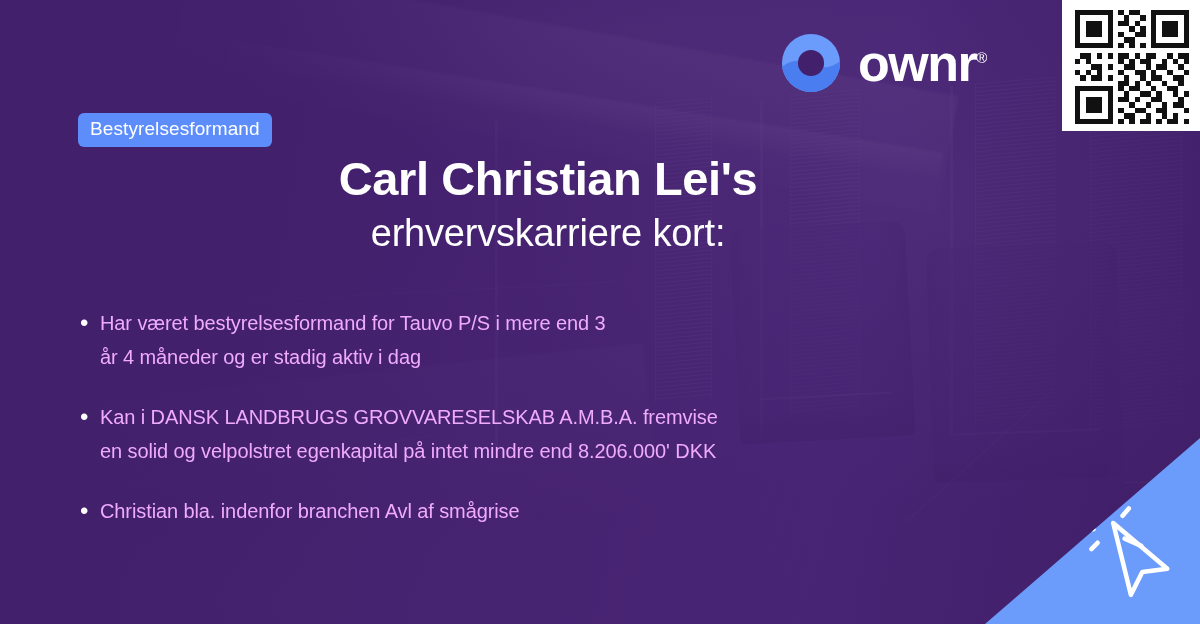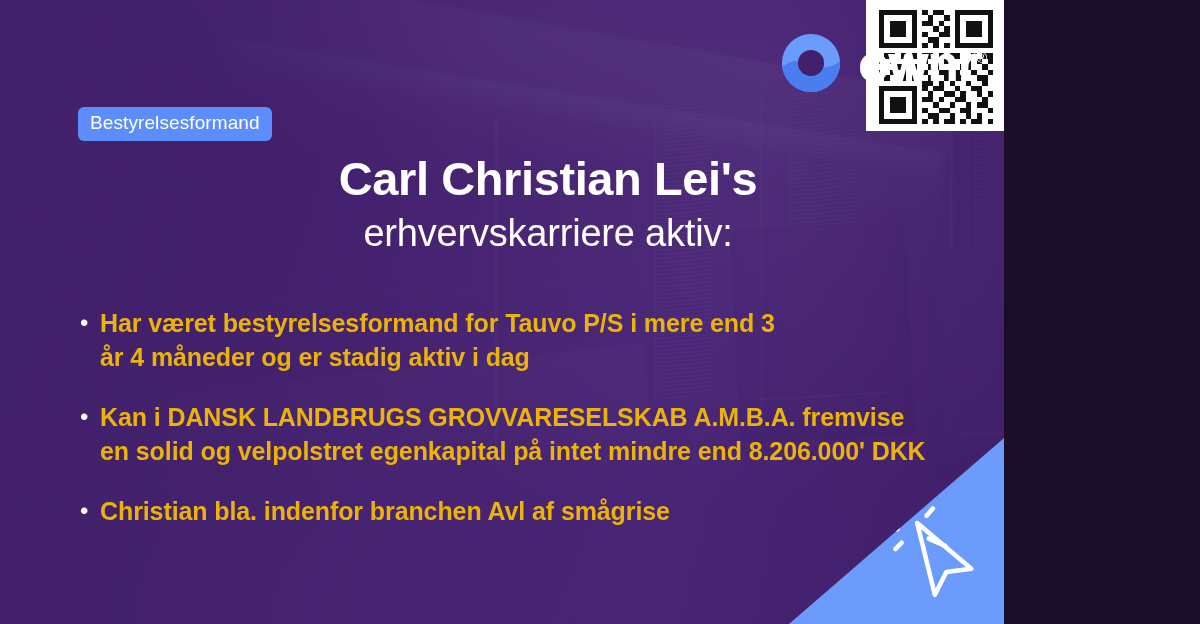--- a/index.html
+++ b/index.html
@@ -2,21 +2,21 @@
 <html><head>
 <meta charset="utf-8">
 <style>
   html, body {
     margin: 0;
     padding: 0;
     background: #1a0e2b;
   }
   #card {
     position: relative;
-    width: 1004px;
+    width: 1200px;
     height: 624px;
     overflow: hidden;
     background: #42206b;
     font-family: "Liberation Sans", sans-serif;
     -webkit-font-smoothing: antialiased;
   }
 
   
   #bg-photo {
     position: absolute;
@@ -165,21 +165,21 @@
   #logo-reg {
     font-size: 15px;
     vertical-align: super;
     font-weight: 400;
     letter-spacing: 0;
   }
 
   
   #badge {
     position: absolute;
-    left: 78px; top: 107px;
+    left: 78px; top: 113px;
     background: #5c8dfa;
     color: #ffffff;
     font-size: 19px;
     font-weight: 400;
     padding: 5px 12px 7px 12px;
     border-radius: 6px;
     letter-spacing: 0.1px;
   }
 
   
@@ -218,23 +218,23 @@
   }
   .bullet .dot {
     color: #ffffff;
     font-size: 24px;
     line-height: 34px;
     width: 20px;
     flex: 0 0 20px;
     text-align: left;
   }
   .bullet .btext {
-    color: #eab308;
-    font-size: 25px;
-    font-weight: 700;
+    color: #f0abfc;
+    font-size: 20px;
+    font-weight: 400;
     line-height: 34px;
     letter-spacing: -0.1px;
     white-space: pre-line;
   }
 
   
   #corner-triangle {
     position: absolute;
     right: 0; bottom: 0;
     width: 215px; height: 186px;
@@ -402,21 +402,21 @@
     </svg>
     <div id="logo-word">
       <span>ownr</span><span id="logo-reg">®</span>
     </div>
   </div>
 
   <div id="badge">Bestyrelsesformand</div>
 
   <div id="headline">
     <div class="l1">Carl Christian Lei's</div>
-    <div class="l2">erhvervskarriere aktiv:</div>
+    <div class="l2">erhvervskarriere kort:</div>
   </div>
 
   <div id="bullets">
     <div class="bullet">
       <span class="dot">•</span>
       <span class="btext">Har været bestyrelsesformand for Tauvo P/S i mere end 3
 år 4 måneder og er stadig aktiv i dag</span>
     </div>
     <div class="bullet">
       <span class="dot">•</span>

